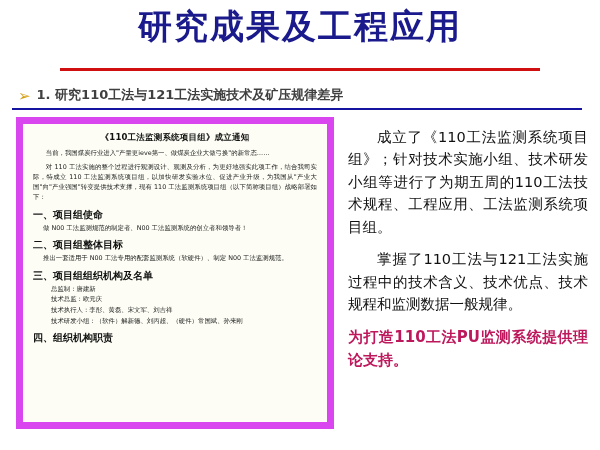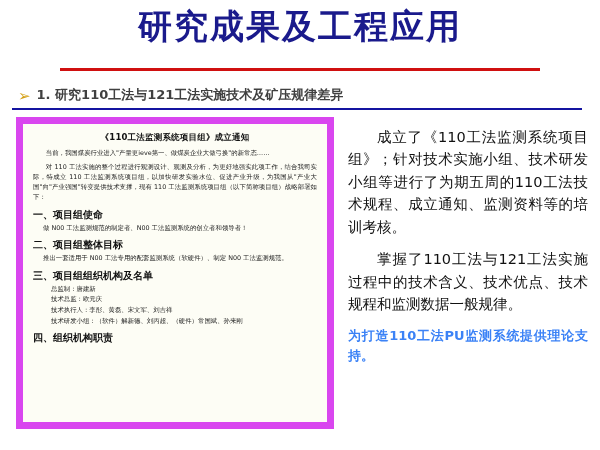--- a/index.html
+++ b/index.html
@@ -139,23 +139,23 @@
     font-family: "DejaVu Sans", "Liberation Sans", sans-serif;
     font-size: 14.5px;
     color: #111111;
     line-height: 1.55;
     text-align: justify;
     margin: 0 0 10px 0;
     text-indent: 29px;
   }
   .rp-bold {
     font-family: "DejaVu Sans", "Liberation Sans", sans-serif;
-    font-size: 13px;
-    font-weight: bold;
-    color: #3b82f6;
+    font-size: 15px;
+    font-weight: bold;
+    color: #be185d;
     line-height: 1.55;
     text-align: justify;
     margin: 0;
     text-indent: 0;
   }
 </style>
 </head>
 <body>
 
 <div class="slide">
@@ -185,18 +185,18 @@
     <div class="doc-section-title">三、项目组组织机构及名单</div>
     <div class="doc-line indent2">总监制：唐建新</div>
     <div class="doc-line indent2">技术总监：欧元庆</div>
     <div class="doc-line indent2">技术执行人：李彤、黄磊、宋文军、刘吉祥</div>
     <div class="doc-line indent2">技术研发小组：（软件）解新德、刘丙超、（硬件）常国斌、孙来刚</div>
 
     <div class="doc-section-title">四、组织机构职责</div>
   </div>
 
   <div class="right-col">
-    <p class="rp">成立了《110工法监测系统项目组》；针对技术实施小组、技术研发小组等进行了为期五周的110工法技术规程、成立通知、监测资料等的培训考核。</p>
+    <p class="rp">成立了《110工法监测系统项目组》；针对技术实施小组、技术研发小组等进行了为期五周的110工法技术规程、工程应用、工法监测系统项目组。</p>
     <p class="rp">掌握了110工法与121工法实施过程中的技术含义、技术优点、技术规程和监测数据一般规律。</p>
     <p class="rp-bold">为打造110工法PU监测系统提供理论支持。</p>
   </div>
 
 </div>
 
 </body></html>

